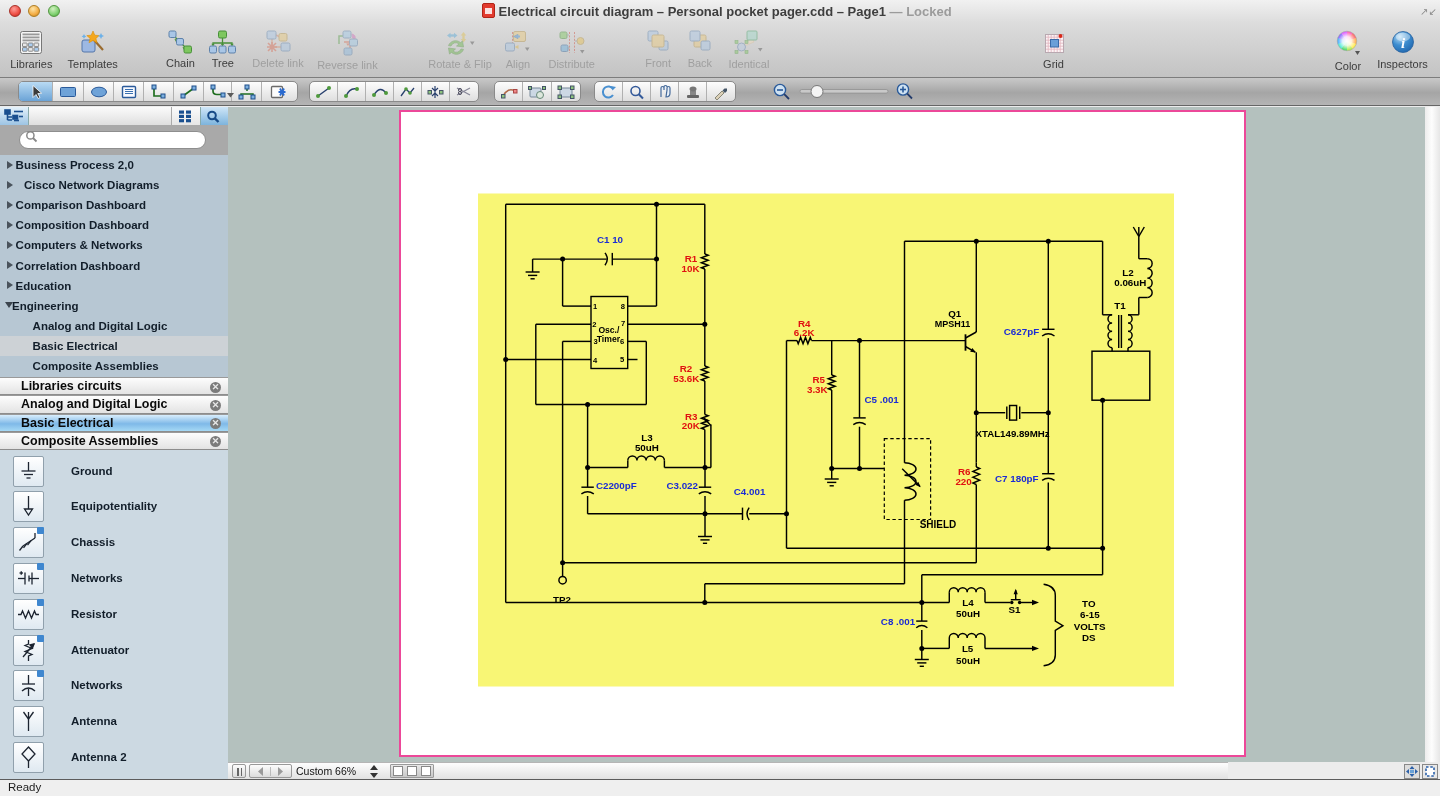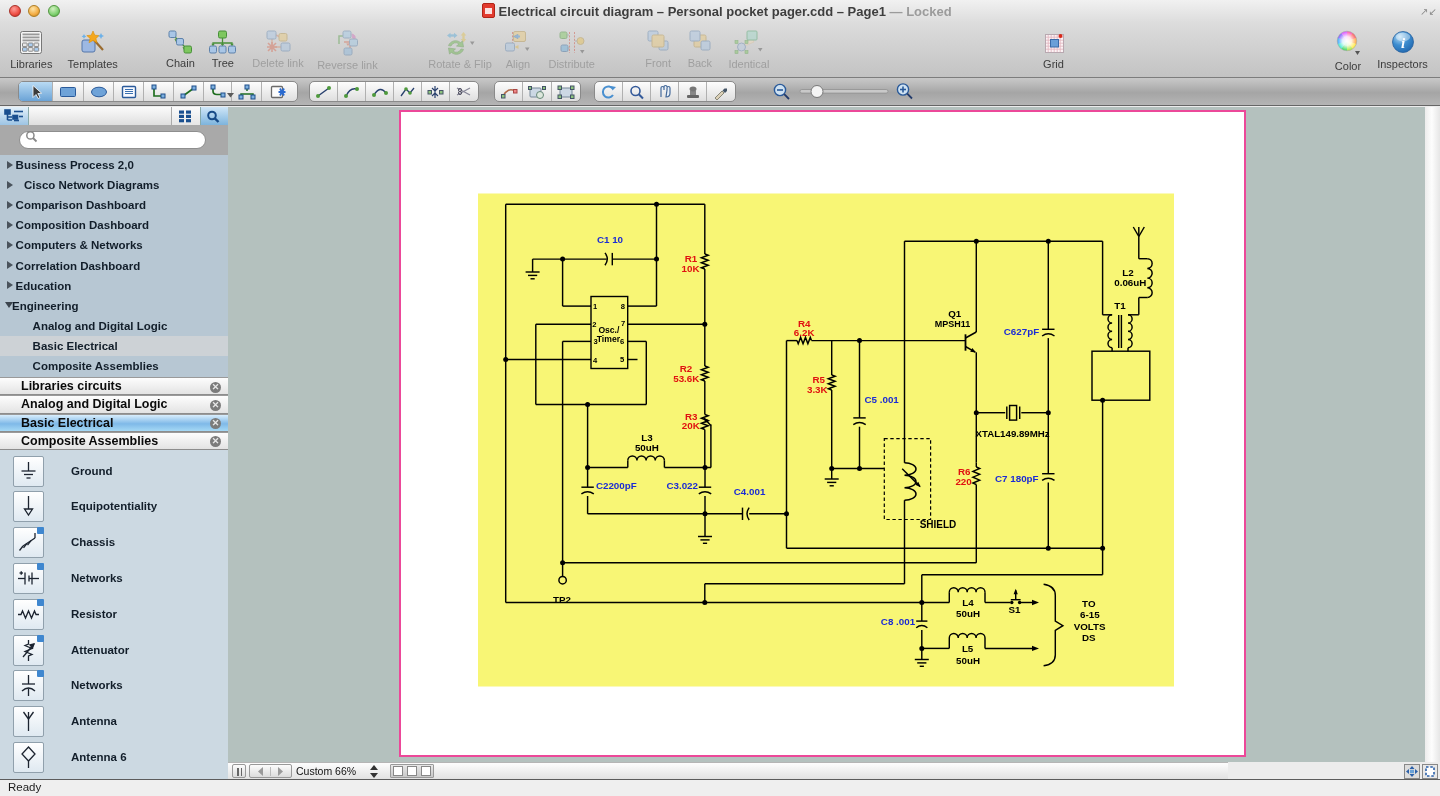--- a/index.html
+++ b/index.html
@@ -589,21 +589,21 @@
         </div>
         <span class="symlab" style="top:256.1px">Antenna</span>
         <div class="sym" style="top:291.9px">
           <svg width="29" height="29" viewBox="0 0 29 29" style="position:absolute;left:0;top:0">
             <g stroke="#1c2430" stroke-width="1.3" fill="none">
               <path d="M 14.5 4 L 21 11 L 14.5 18 L 8 11 Z"></path>
               <line x1="14.5" y1="18" x2="14.5" y2="25"></line>
             </g>
           </svg>
         </div>
-        <span class="symlab" style="top:291.9px">Antenna 6</span>
+        <span class="symlab" style="top:291.9px">Antenna 2</span>
       </div>
 </div>
 <div class="abs" id="canvas">
       <div class="abs" id="page">
         <svg id="circ" width="847" height="649" viewBox="403 110.5 847 649" style="position:absolute;left:-1px;top:-1px">
           <rect x="481" y="193" width="696" height="493" fill="#f8f675" stroke="none"></rect>
           <g stroke="#000" fill="none" font-family="Liberation Sans, sans-serif">
             <line x1="508.7" y1="203.7" x2="707.8" y2="203.7" stroke-width="1.45"></line>
             <line x1="508.7" y1="203.7" x2="508.7" y2="602" stroke-width="1.45"></line>
             <line x1="508.7" y1="602" x2="952.3" y2="602" stroke-width="1.45"></line>

